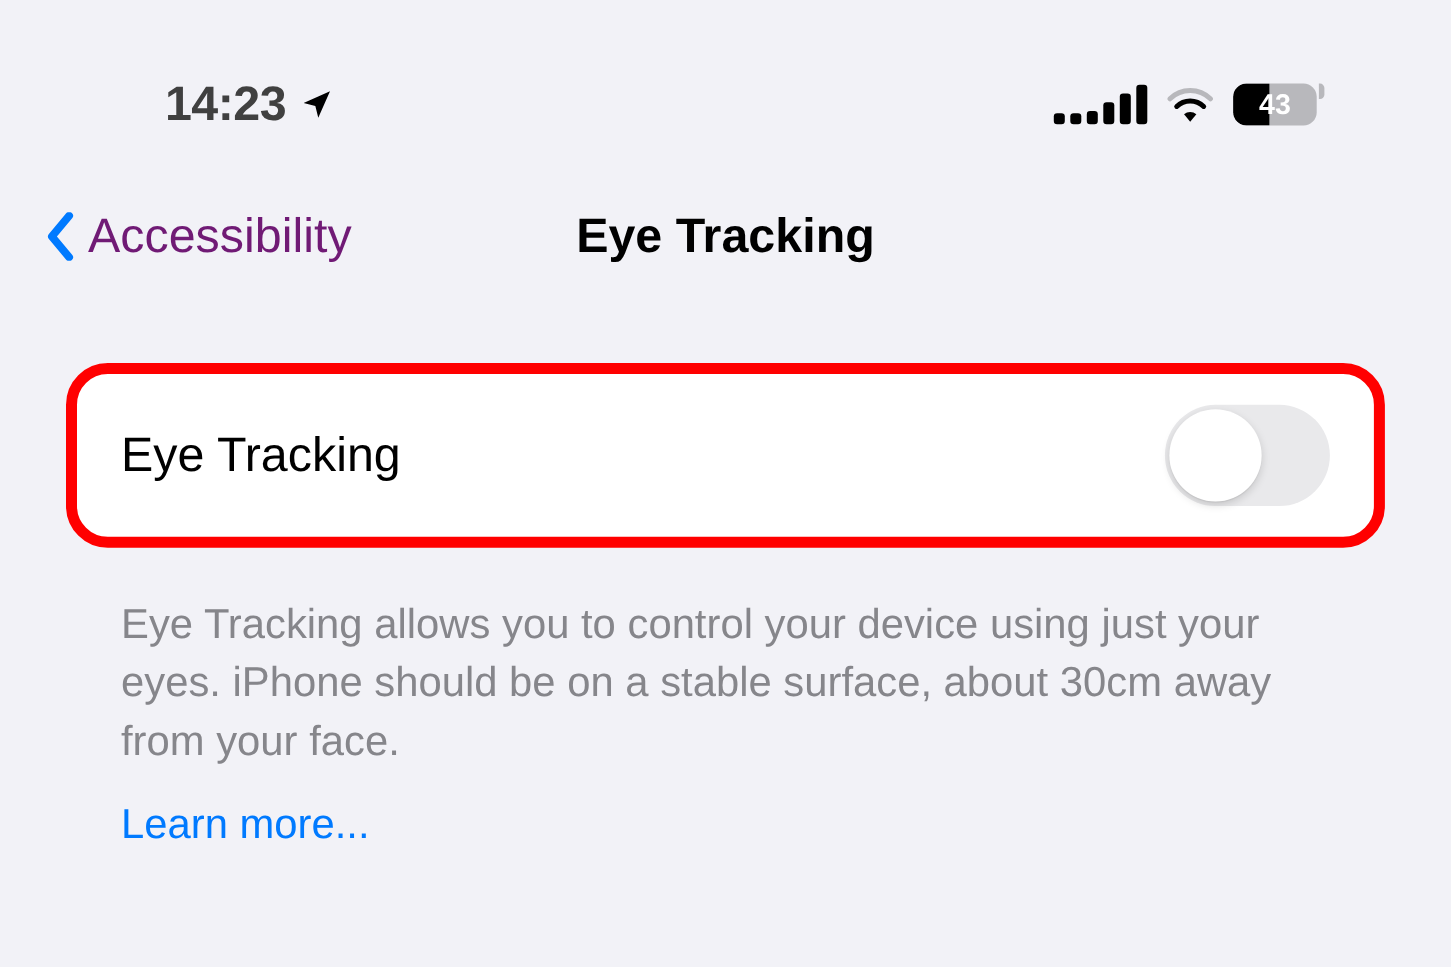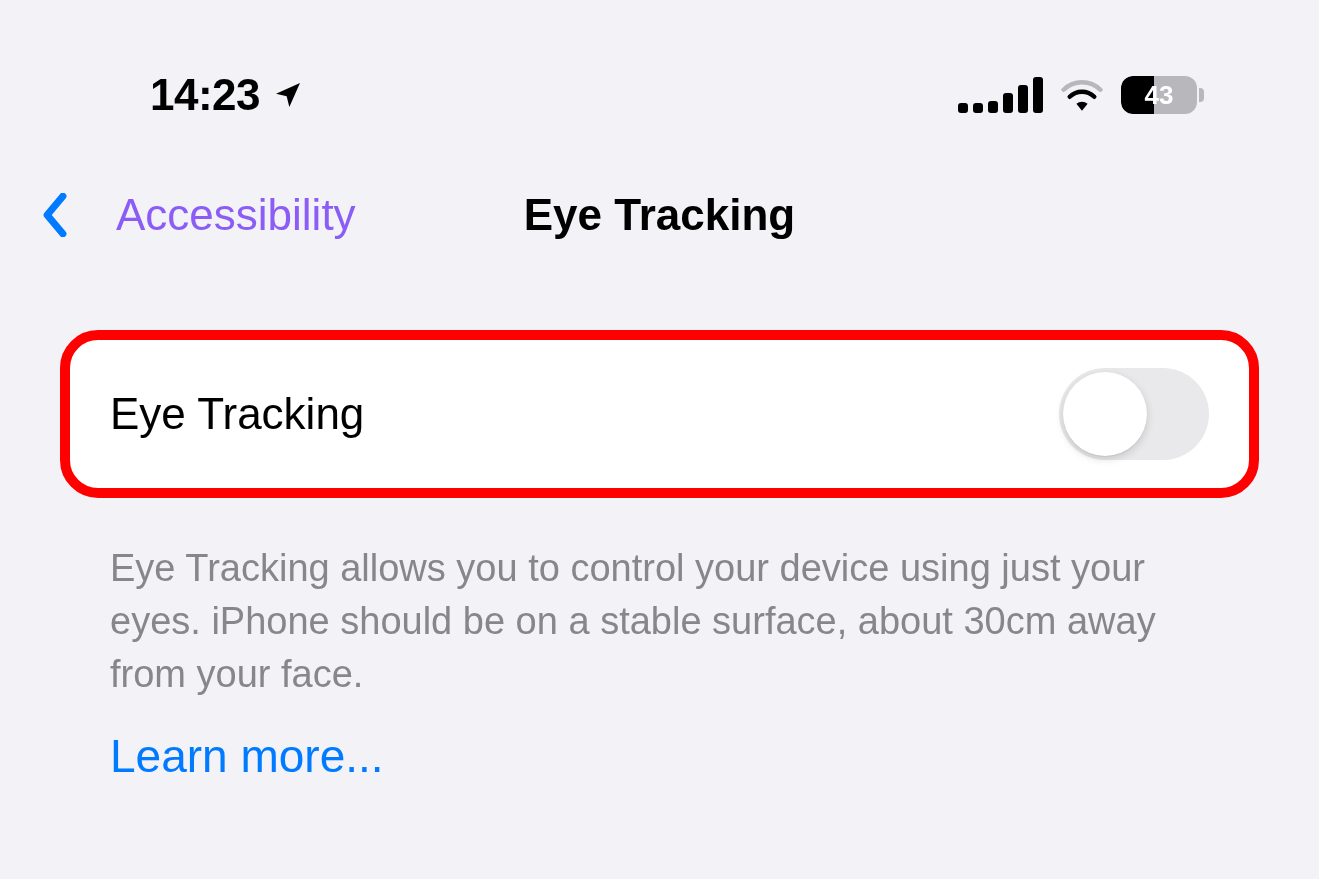--- a/index.html
+++ b/index.html
@@ -22,21 +22,21 @@
     }
     .status-left {
       display: flex;
       align-items: center;
       gap: 12px;
     }
     .time {
       font-size: 44px;
       font-weight: 700;
       letter-spacing: -0.5px;
-      color: #000000;
+      color: #404040;
     }
     .location-icon {
       width: 32px;
       height: 32px;
     }
     .status-right {
       display: flex;
       align-items: center;
       gap: 18px;
     }
@@ -61,21 +61,20 @@
       height: 10px;
       background: #000;
       border-radius: 3px;
     }
     .wifi-icon {
       width: 42px;
       height: 32px;
     }
     .battery {
       display: flex;
-      align-items: center;
     }
     .battery-body {
       width: 76px;
       height: 38px;
       border-radius: 12px;
       background: #b8b8bc;
       position: relative;
       overflow: hidden;
     }
     .battery-fill {
@@ -119,22 +118,21 @@
       cursor: pointer;
       color: #007aff;
     }
     .chevron-back {
       width: 30px;
       height: 44px;
     }
     .back-label {
       font-size: 44px;
       font-weight: 400;
-      color: #8b5cf6;
-      margin-left: 36px;
+      color: #701a75;
     }
     .page-title {
       position: absolute;
       left: 50%;
       transform: translateX(-50%);
       font-size: 44px;
       font-weight: 600;
       color: #000;
     }
     .content {
@@ -175,21 +173,21 @@
     .description {
       padding: 20px 50px 0 50px;
       font-size: 38px;
       line-height: 1.4;
       color: #86868b;
       margin-top: 24px;
     }
     .learn-more {
       display: inline-block;
       margin-top: 22px;
-      font-size: 46px;
+      font-size: 38px;
       color: #007aff;
       cursor: pointer;
     }
   </style>
 </head>
 <body>
 
 <div class="status-bar">
   <div class="status-left">
     <span class="time">14:23</span>

